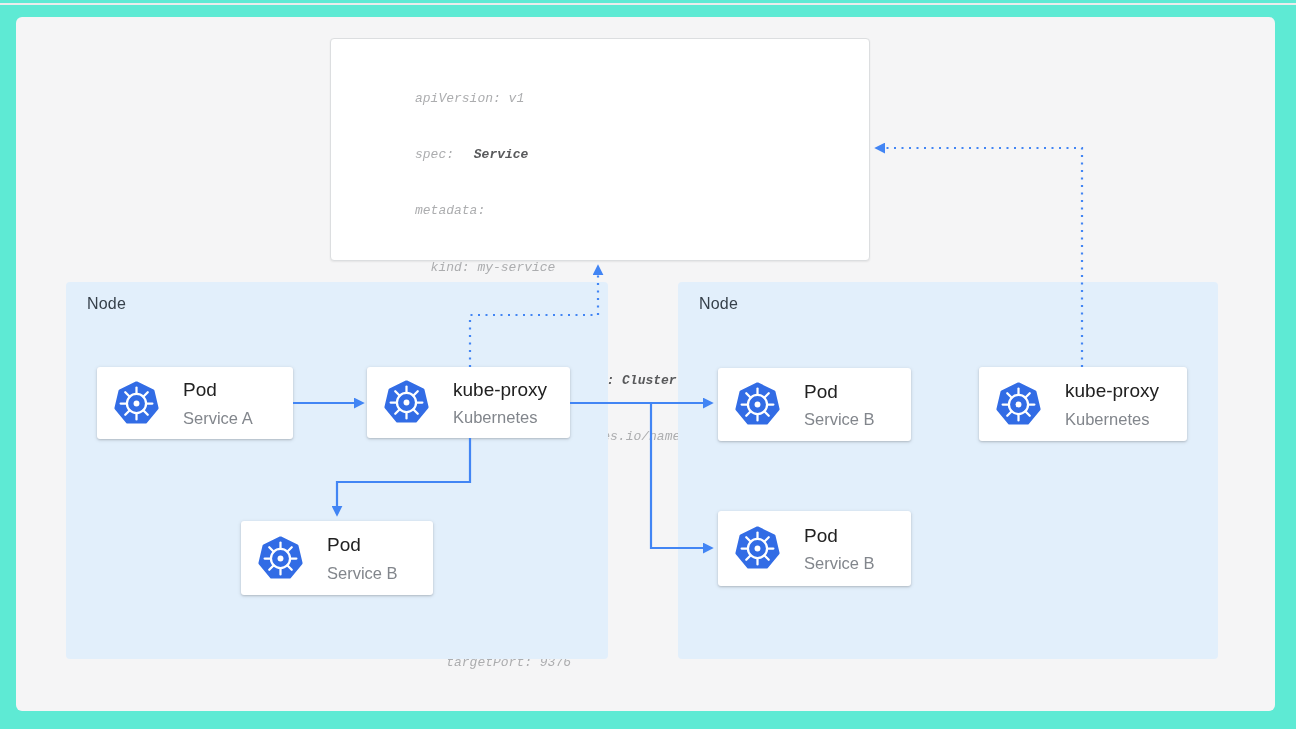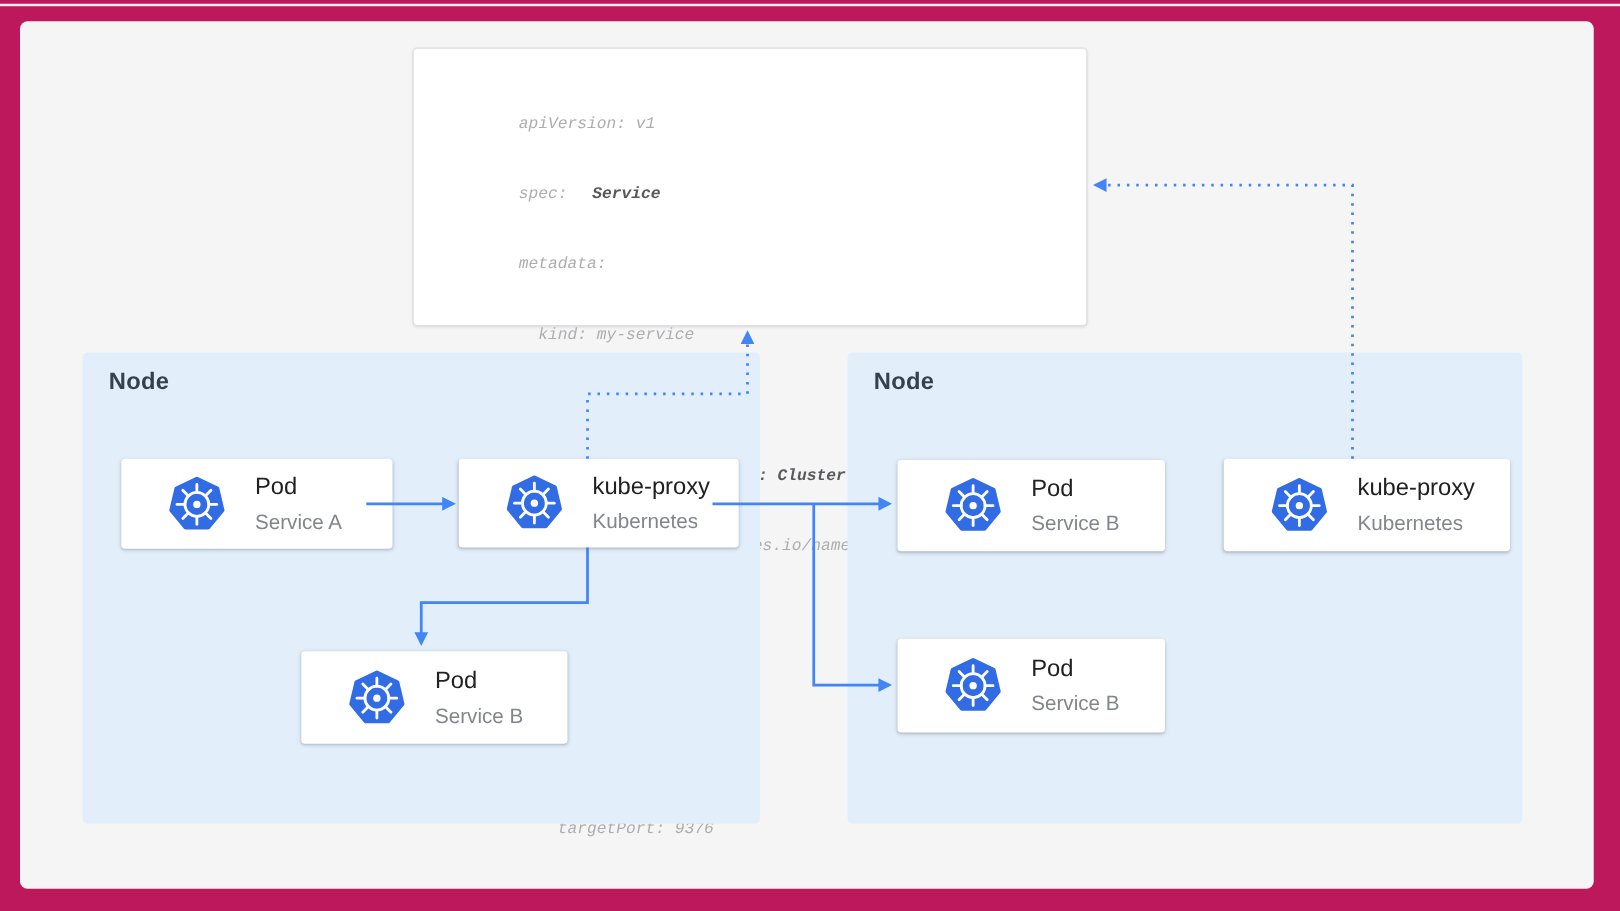--- a/index.html
+++ b/index.html
@@ -1,35 +1,35 @@
 <!DOCTYPE html>
 <html><head>
 <meta charset="utf-8">
 <style>
   html,body{margin:0;padding:0;background:#ffffff;}
   .stage{
     position:relative;width:1296px;height:729px;overflow:hidden;
-    font-family:"Liberation Sans",sans-serif;background:#be185d;
+    font-family:"Liberation Sans",sans-serif;background:#5eead4;
   }
   .top-rule{position:absolute;left:0;top:3px;width:100%;height:2px;background:#ebebeb;}
   .panel{
     position:absolute;left:16px;top:17px;width:1259px;height:694px;
     background:#f5f5f6;border-radius:6px;
   }
   .node{
     position:absolute;background:#e2effb;border-radius:4px;
   }
   .node-label{
     position:absolute;left:21px;top:13px;
-    font-size:19px;color:#37414b;letter-spacing:.2px;font-weight:bold;
+    font-size:16px;color:#37414b;letter-spacing:.2px;
   }
   .card{
     position:absolute;background:#ffffff;border-radius:3px;
     box-shadow:0 1px 2px rgba(0,0,0,.14),0 1px 4px rgba(0,0,0,.12);
-    display:flex;align-items:center;padding-left:21px;
+    display:flex;align-items:center;
   }
   .logo{width:45px;height:45px;margin-left:17px;flex:0 0 auto;}
   .card-text{margin-left:24px;display:flex;flex-direction:column;}
   .card-title{font-size:19px;color:#212121;line-height:1.15;}
   .card-subtitle{font-size:16.5px;color:#82868c;margin-top:8px;line-height:1.1;}
   .yaml{
     position:absolute;left:330px;top:38px;width:540px;height:223px;
     background:#ffffff;border:1px solid #dcdee0;border-radius:4px;
     box-shadow:0 1px 2px rgba(0,0,0,.07);
     box-sizing:border-box;padding:13px 0 0 84px;

